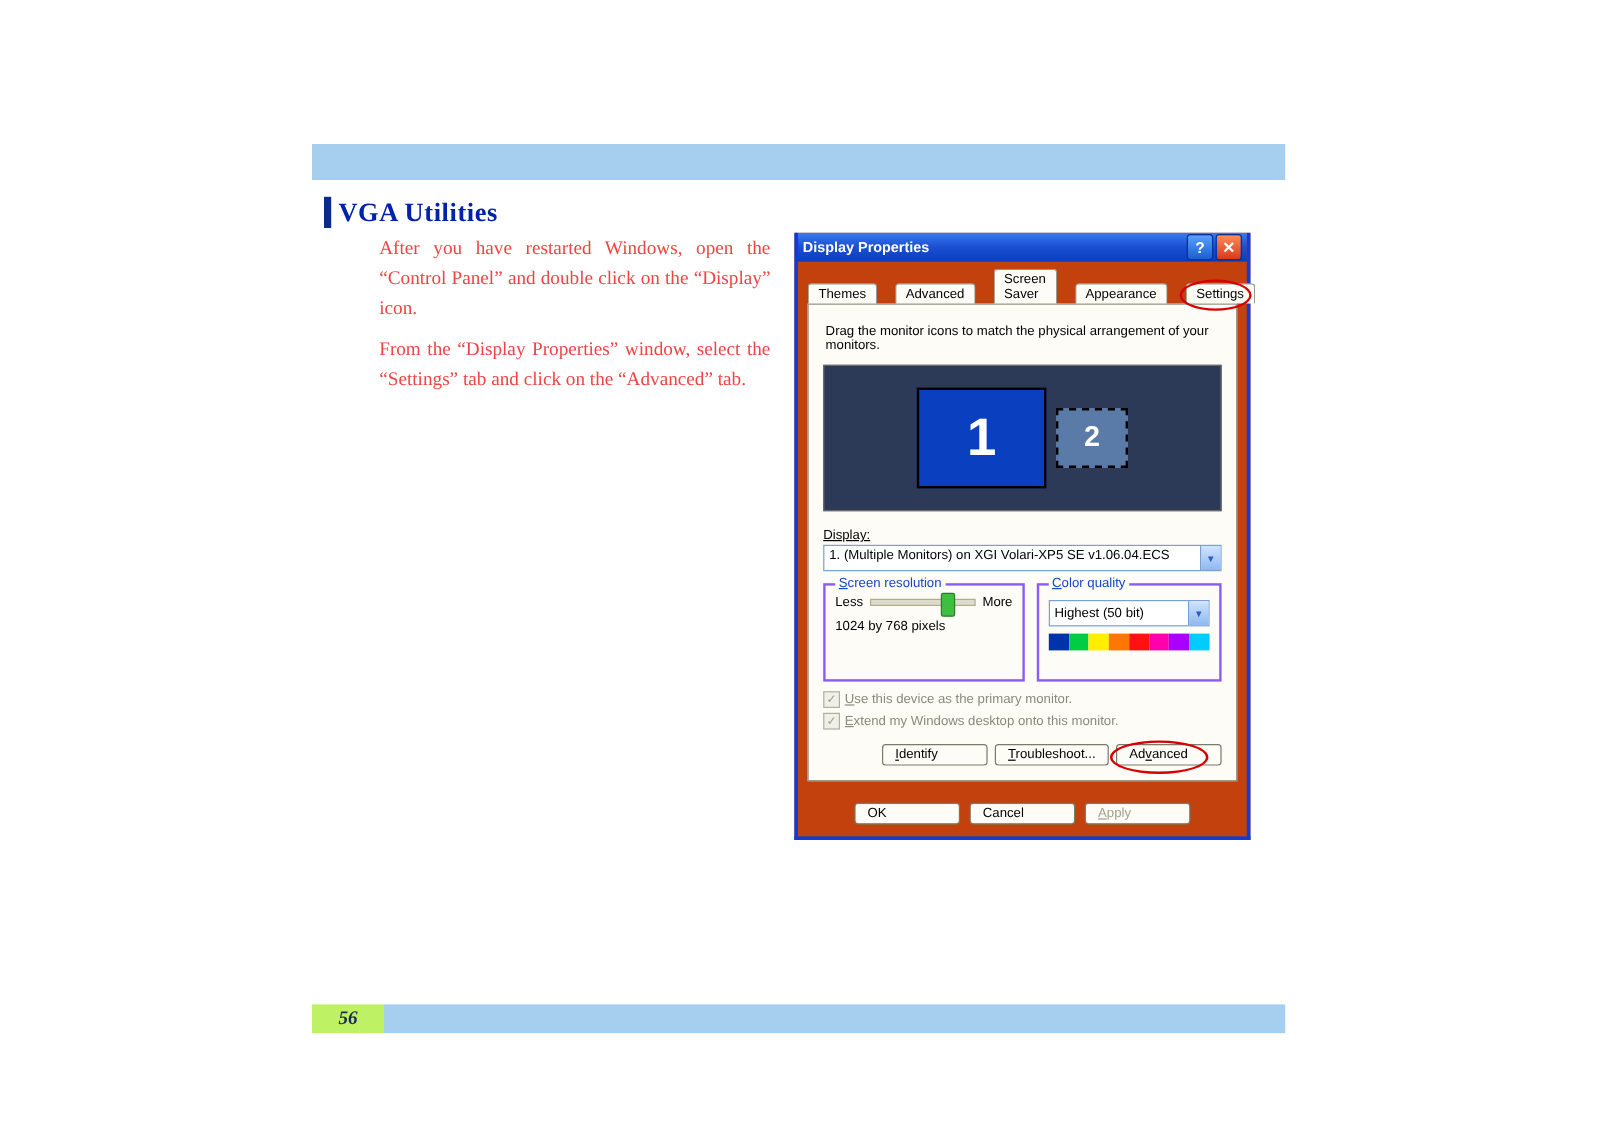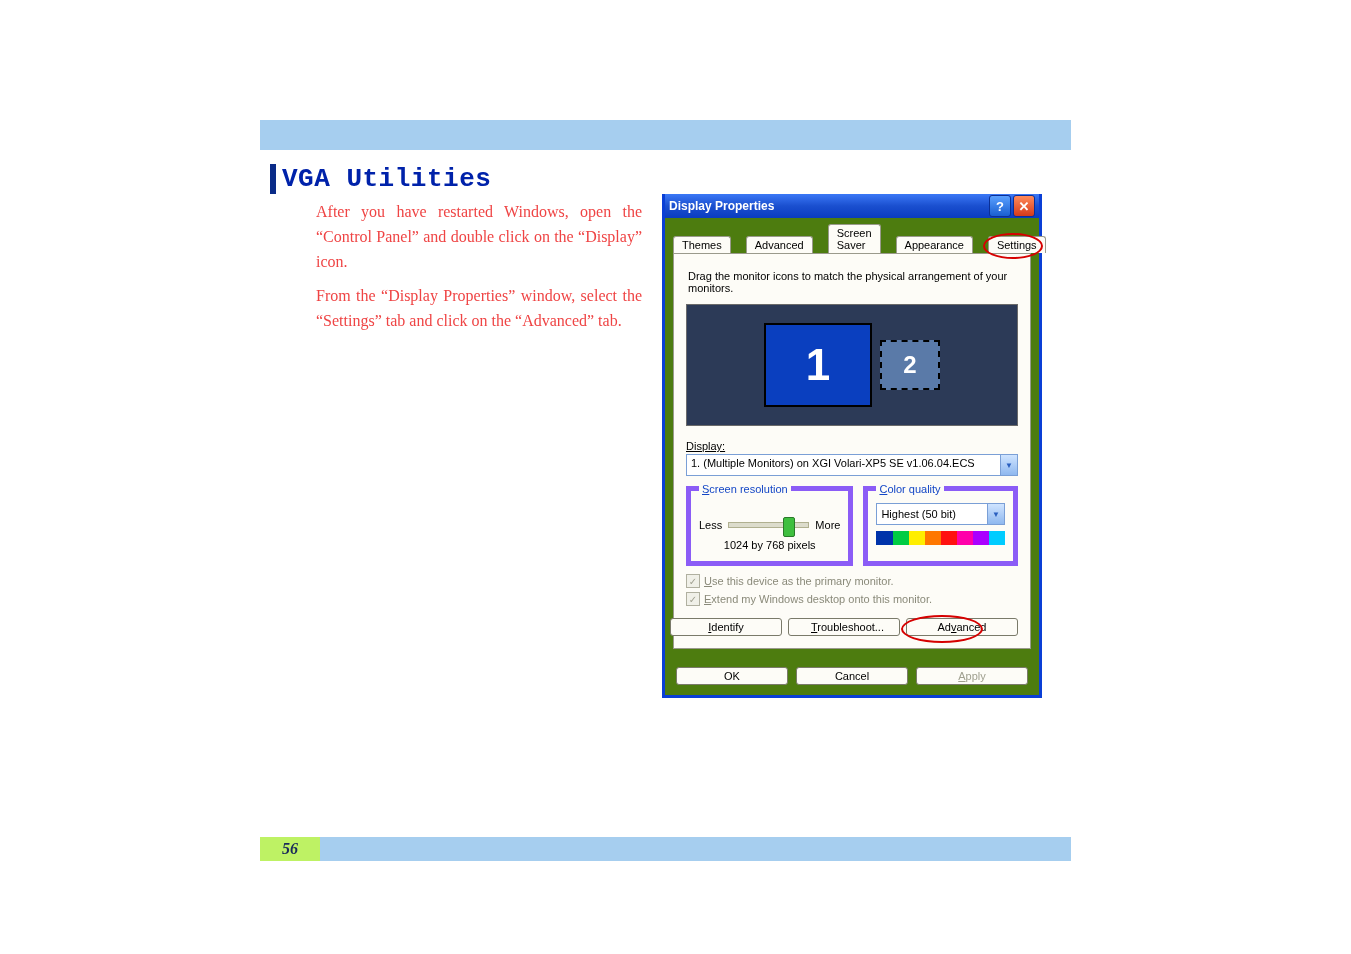--- a/index.html
+++ b/index.html
@@ -1,24 +1,24 @@
 <!DOCTYPE html>
 <html><head>
 <meta charset="utf-8">
 <style>
   html,body{margin:0;padding:0;font-family:Arial,Helvetica,sans-serif;background:#fff;color:#000}
   .page{width:1351px;height:954px;position:relative;background:#fff}
   .top-band{position:absolute;left:260px;right:280px;top:120px;height:30px;background:#a6ceef}
   .content{position:absolute;left:270px;top:164px;width:770px}
   .heading-row{display:flex;align-items:stretch;margin-bottom:6px}
   .heading-bar{width:6px;background:#0a2b88;margin-right:6px}
-  .heading{color:#0022aa;font-weight:bold;font-size:26px;font-family:Liberation Mono, monospace;letter-spacing:0.5px}
+  .heading{color:#0022aa;font-weight:bold;font-size:22px;font-family:Liberation Serif, serif;letter-spacing:0.5px}
   .body-text{margin-left:46px;width:326px;font-family:"Times New Roman",serif;font-size:16px;line-height:1.55;color:#ef4444;text-align:justify}
   .body-text p{margin:0 0 10px 0}
-  .dialog{position:absolute;left:662px;top:194px;width:374px;border:3px solid #0a3fd6;border-top:none;background:#4d7c0f;font-family:Tahoma,Arial,sans-serif;font-size:11px;color:#000}
+  .dialog{position:absolute;left:662px;top:194px;width:374px;border:3px solid #0a3fd6;border-top:none;background:#c2410c;font-family:Tahoma,Arial,sans-serif;font-size:11px;color:#000}
   .titlebar{height:24px;background:linear-gradient(180deg,#3b78f6 0%,#1a4fcf 50%,#0a3cc0 100%);display:flex;align-items:center;padding:0 4px;color:#fff;font-weight:bold;font-size:12px}
   .titlebar .spacer{flex:1}
   .titlebtn{width:20px;height:20px;margin-left:2px;border:1px solid #0a2f96;border-radius:3px;display:flex;align-items:center;justify-content:center;font-weight:bold;font-size:13px}
   .help-btn{background:linear-gradient(180deg,#5aa0ff,#1a5fd0);color:#fff}
   .close-btn{background:linear-gradient(180deg,#ff8a5a,#d63a1a);color:#fff}
   .tabstrip{display:flex;align-items:flex-end;padding:6px 8px 0 8px;gap:16px}
   .tab{background:#fdfcf7;border:1px solid #9a9a8c;border-bottom:none;border-radius:3px 3px 0 0;padding:2px 8px;font-size:11px;margin-right:-1px;position:relative}
   .tab.active{background:#fdfcf7;z-index:2}
   .circ{position:absolute;border:2px solid #d60000;border-radius:50%/50%;pointer-events:none}
   .tab-body{margin:0 8px 8px 8px;background:#fdfcf7;border:1px solid #9a9a8c;padding:10px 10px 12px 10px}
@@ -26,34 +26,34 @@
   .mon-area{background:#2c3a57;height:120px;border:1px solid #6a6a6a;display:flex;align-items:center;justify-content:center;gap:8px;margin:0 2px}
   .mon{border:2px solid #000;color:#fff;font-weight:bold;font-size:44px;font-family:Arial;display:flex;align-items:center;justify-content:center}
   .mon1{background:#0a3fbf;width:104px;height:80px}
   .mon2{background:#5a7aa8;border-style:dashed;width:56px;height:46px;font-size:24px}
   .disp-label{margin:14px 2px 2px 2px;font-size:11px}
   .disp-label u{text-decoration:underline}
   .disp-combo{display:flex;align-items:flex-start;border:1px solid #7a9fd6;background:#fff;height:20px;margin:0 2px}
   .disp-combo .txt{flex:1;padding:2px 4px;font-size:11px;white-space:nowrap;overflow:hidden}
   .combo-arrow{width:16px;height:100%;background:linear-gradient(180deg,#cfe4ff,#8fb8ef);border-left:1px solid #7a9fd6;display:flex;align-items:center;justify-content:center;color:#2a5fbf;font-size:8px}
   .two-col{display:flex;gap:10px;margin:10px 2px 0 2px}
-  .group{border:5px solid #8b5cf6;padding:6px 8px 10px 8px;position:relative;flex:1}
+  .group{border:2px solid #8b5cf6;padding:6px 8px 24px 8px;position:relative;flex:1}
   .group .legend{position:absolute;top:-8px;left:8px;background:#fdfcf7;padding:0 3px;font-size:11px;color:#1447c6}
-  .slider-row{display:flex;align-items:center;gap:6px;margin-top:22px;font-size:11px}
+  .slider-row{display:flex;align-items:center;gap:6px;margin-top:2px;font-size:11px}
   .slider-track{flex:1;height:4px;background:#dcdccc;border:1px solid #b0b090;position:relative}
   .slider-thumb{position:absolute;top:-6px;width:10px;height:18px;background:#3fbf3f;border:1px solid #2a7a2a;border-radius:2px}
-  .res-txt{text-align:center;font-size:11px;margin-top:8px}
+  .res-txt{text-align:left;font-size:11px;margin-top:8px}
   .cq-combo{display:flex;align-items:center;border:1px solid #7a9fd6;background:#fff;height:20px;margin-top:6px}
   .color-strip{height:14px;margin-top:6px;display:flex}
   .color-strip span{flex:1}
   .checks{margin:8px 2px 0 2px;font-size:11px;color:#8a8a7a}
   .chk{display:flex;align-items:center;gap:4px;margin-bottom:4px}
   .chkbox{width:12px;height:12px;border:1px solid #b0b0a0;background:#f0f0e8;display:flex;align-items:center;justify-content:center;font-size:10px;color:#a0a090}
   .btn-row{display:flex;justify-content:flex-end;gap:6px;margin:12px 2px 0 2px;position:relative}
-  .xp-btn{background:#fdfcf7;border:1px solid #7a7a6a;border-radius:3px;padding:2px 22px;font-size:11px;min-width:66px;text-align:center}
+  .xp-btn{background:#fdfcf7;border:1px solid #7a7a6a;border-radius:3px;padding:2px 10px;font-size:11px;min-width:66px;text-align:left}
   .dlg-buttons{display:flex;justify-content:center;gap:8px;padding:10px 0 10px 0}
   .xp-btn.disabled{color:#a0a090}
   .page-num{position:absolute;left:260px;bottom:93px;width:60px;height:24px;background:#bef264;display:flex;align-items:center;justify-content:center;font-family:"Times New Roman",serif;font-style:italic;font-weight:bold;font-size:16px;color:#1a2a5a}
   .bottom-band{position:absolute;left:320px;right:280px;bottom:93px;height:24px;background:#a6ceef}
 </style>
 </head>
 <body>
 
 <div class="page">
 

